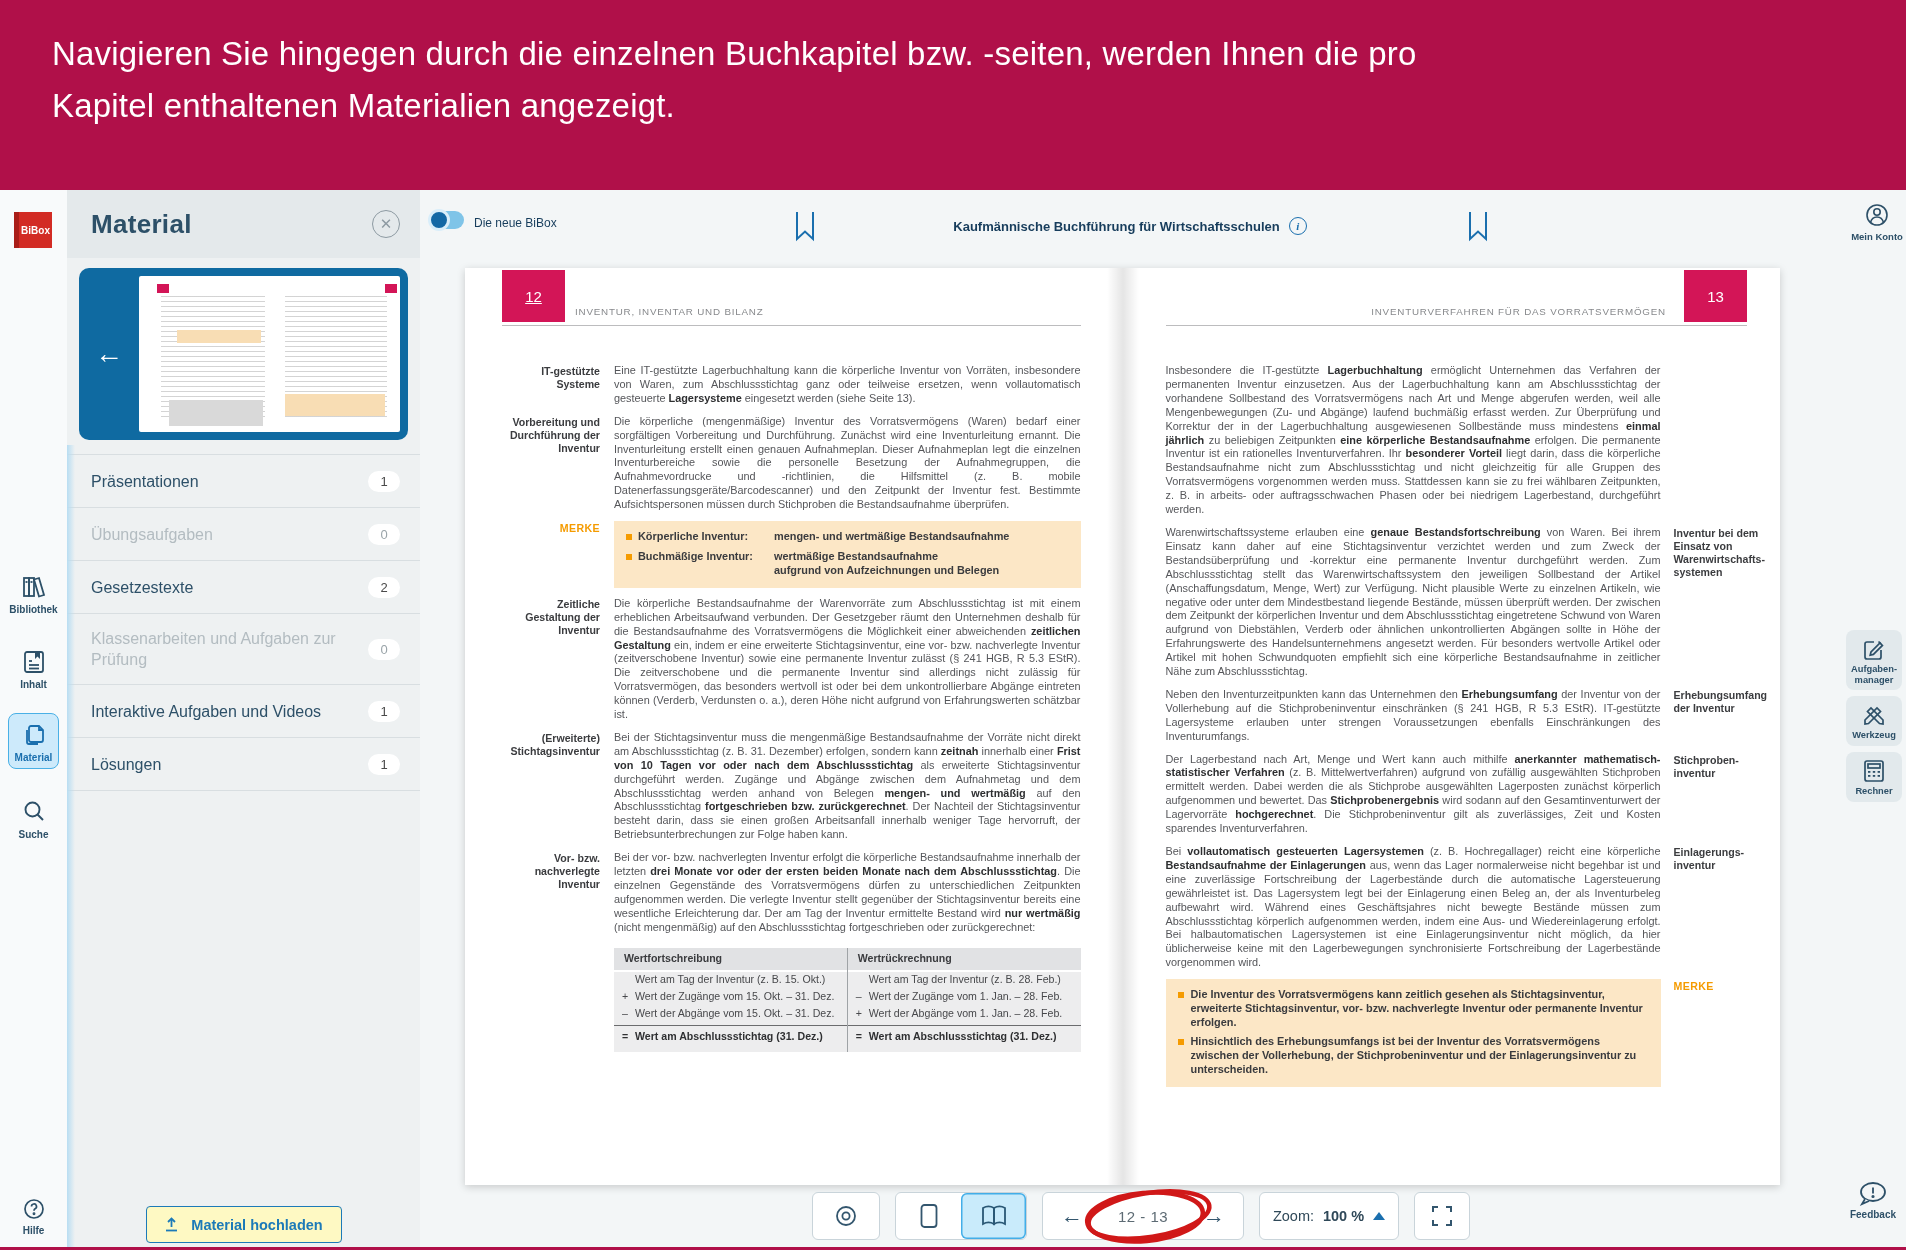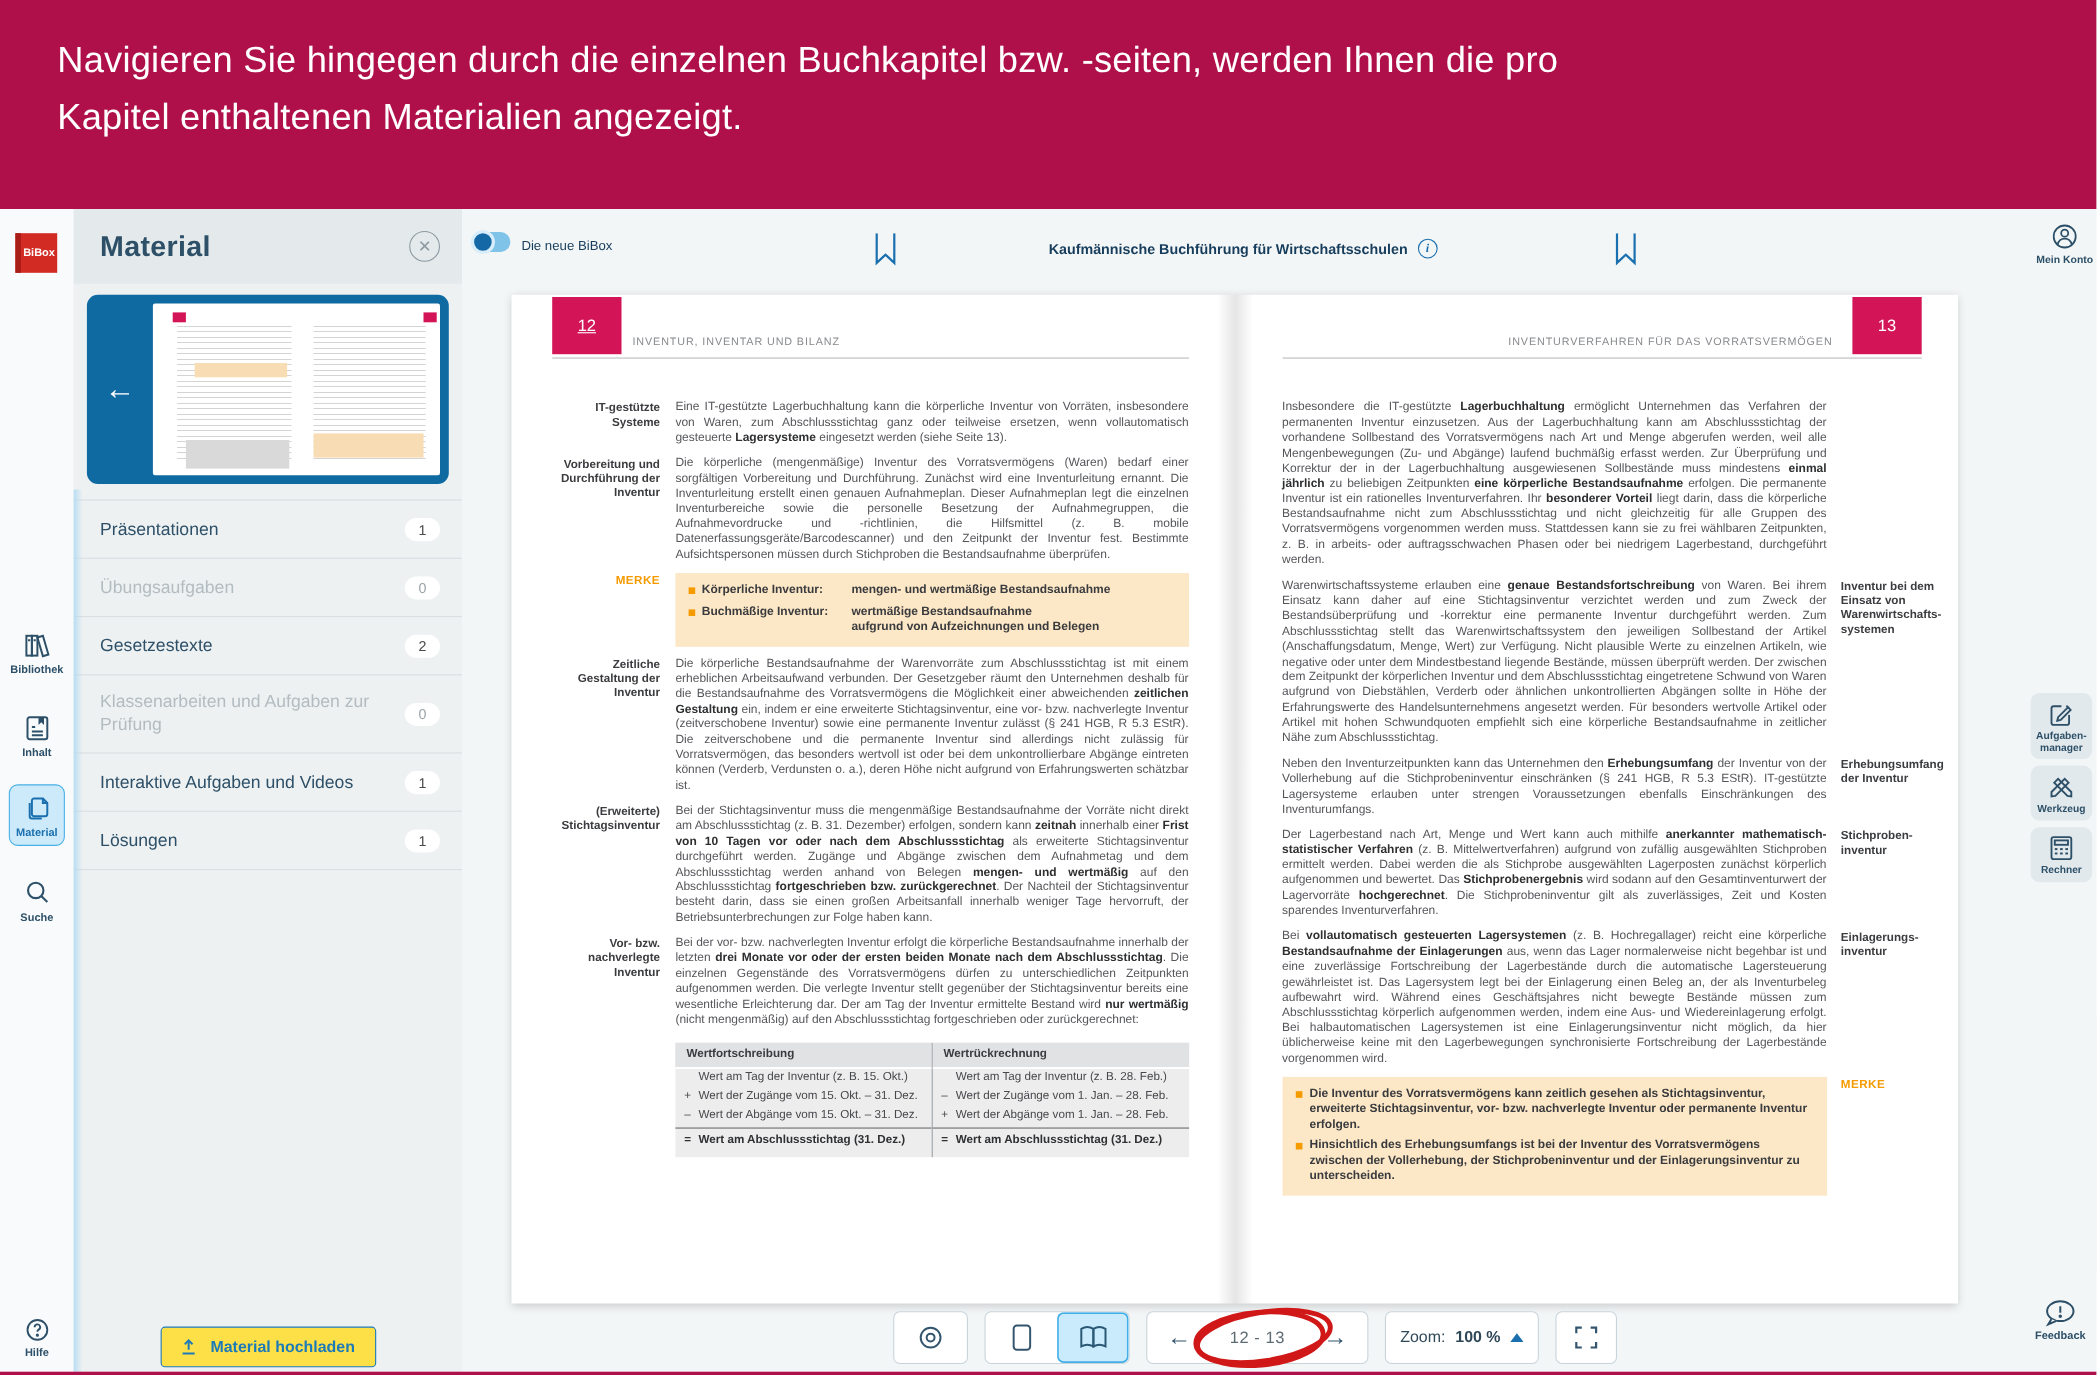--- a/index.html
+++ b/index.html
@@ -33,21 +33,21 @@
   .mini-lines { position:absolute; left:18px; right:6px; top:14px; bottom:8px; background:repeating-linear-gradient(#cfcfcf 0 1px, transparent 1px 5px); opacity:.9; }
   .mini .pink { position:absolute; width:12px; height:9px; background:#d31557; top:2px; }
   .mini .orange { position:absolute; background:#f8ddb4; }
   .mini .gray { position:absolute; background:#d9d9d9; }
   .cat-list { margin-top:14px; border-top:1px solid #d8dee1; }
   .cat { display:flex; align-items:center; justify-content:space-between; padding:14px 20px 14px 24px; border-bottom:1px solid #d8dee1; cursor:pointer; min-height:53px; }
   .cat-label { font-size:16px; color:#2d5068; line-height:21px; max-width:250px; }
   .cat.disabled .cat-label { color:#b3bcc1; }
   .cat-badge { min-width:32px; height:21px; background:#fff; border-radius:11px; font-size:13px; color:#4a4a4a; display:flex; align-items:center; justify-content:center; padding:0 6px; }
   .cat.disabled .cat-badge { color:#9aa4a9; }
-  .upload-btn { position:absolute; left:50%; transform:translateX(-50%); top:1016px; width:196px; height:37px; background:#fde047; border:1.5px solid #1c7ab8; border-radius:4px; color:#1c7ab8; font-size:14.5px; font-weight:700; display:flex; align-items:center; justify-content:center; gap:12px; cursor:pointer; font-family:inherit; }
+  .upload-btn { position:absolute; left:50%; transform:translateX(-50%); top:1016px; width:196px; height:37px; background:#fef9c3; border:1.5px solid #1c7ab8; border-radius:4px; color:#1c7ab8; font-size:14.5px; font-weight:700; display:flex; align-items:center; justify-content:center; gap:12px; cursor:pointer; font-family:inherit; }
 
   
   .toggle { position:absolute; left:430px; top:211px; width:34px; height:18px; background:#7fc4e8; border-radius:9px; cursor:pointer; }
   .toggle .knob { position:absolute; left:-2px; top:-2px; width:22px; height:22px; background:#1368a5; border:3px solid #d9eefa; border-radius:50%; }
   .toggle-label { position:absolute; left:474px; top:216px; font-size:12px; color:#173d5c; }
   .bookmark { position:absolute; top:212px; width:20px; height:30px; cursor:pointer; }
   .book-title-wrap { position:absolute; left:930px; top:217px; width:400px; display:flex; align-items:center; justify-content:center; gap:9px; }
   .book-title { font-size:13px; font-weight:700; color:#173d5c;text-align:right; }
   .info-icon { width:18px; height:18px; border:1.5px solid #1a6fae; border-radius:50%; color:#1a6fae; font-size:11px; font-style:italic; font-weight:700; display:flex; align-items:center; justify-content:center; font-family:"Liberation Serif", serif; cursor:pointer; }
   .account { position:absolute; left:1848px; top:202px; width:58px; display:flex; flex-direction:column; align-items:center; gap:3px; color:#2d5068; cursor:pointer; }

